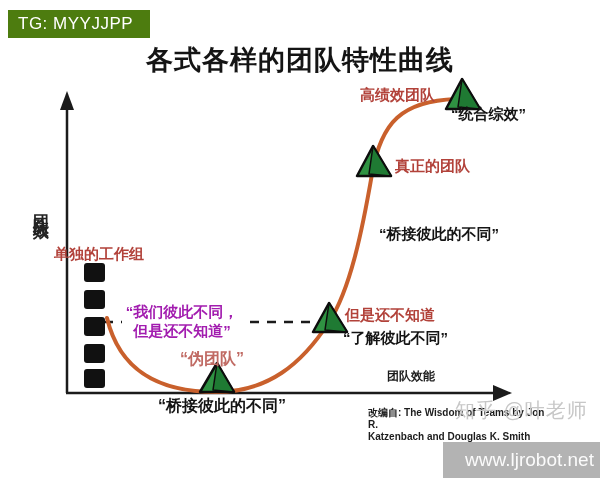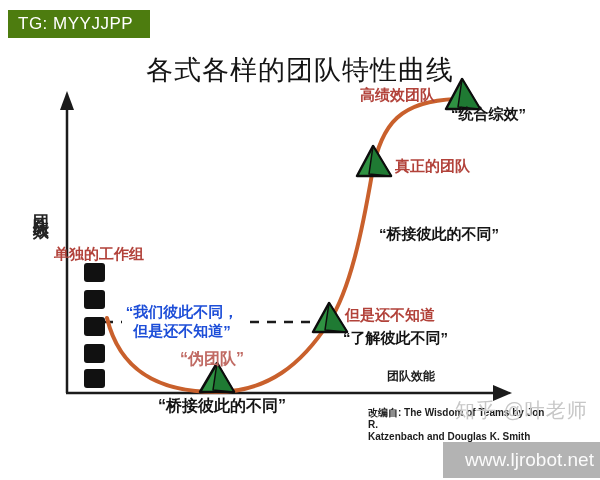--- a/index.html
+++ b/index.html
@@ -9,34 +9,34 @@
     overflow:hidden;color:#151515;
   }
   .abs{position:absolute;}
   .banner-top{
     left:8px;top:10px;width:142px;height:28px;background:#4d7c0f;
     color:#ffffff;font-size:17px;line-height:28px;padding-left:10px;
     letter-spacing:.5px;box-sizing:border-box;
   }
   .title{
     left:60px;top:42px;width:480px;text-align:center;
-    font-size:27px;font-weight:normal;color:#141414;letter-spacing:1px;margin-top:10px;
+    font-size:27px;font-weight:bold;color:#141414;letter-spacing:1px;
   }
   svg.plot{left:0;top:0;width:600px;height:480px;}
   .y-label{
     left:30px;top:202px;writing-mode:vertical-rl;text-orientation:upright;
     font-size:16px;letter-spacing:3px;color:#222;font-weight:bold;
   }
   .x-label{left:387px;top:368px;font-size:12px;font-weight:bold;color:#1b1b1b;}
   .stage-label{font-size:15px;font-weight:bold;color:#b2423a;white-space:nowrap;}
   .stage-quote{font-size:15px;font-weight:bold;color:#141414;white-space:nowrap;}
   .wg-label{left:54px;top:245px;}
   .note{
     left:113px;top:303px;width:138px;text-align:center;
-    font-size:15px;font-weight:bold;color:#1d4ed8;line-height:1.25;
+    font-size:15px;font-weight:bold;color:#a21caf;line-height:1.25;
   }
   .pseudo-label{left:180px;top:349px;font-size:16px;color:#c06a63;}
   .pseudo-quote{left:158px;top:396px;font-size:16px;}
   .potential-label{left:345px;top:306px;}
   .potential-quote{left:343px;top:329px;}
   .real-label{left:395px;top:157px;}
   .real-quote{left:379px;top:177px;margin-top:48px;}
   .hp-label{left:360px;top:86px;}
   .hp-quote{left:451px;top:105px;}
   .attribution{

